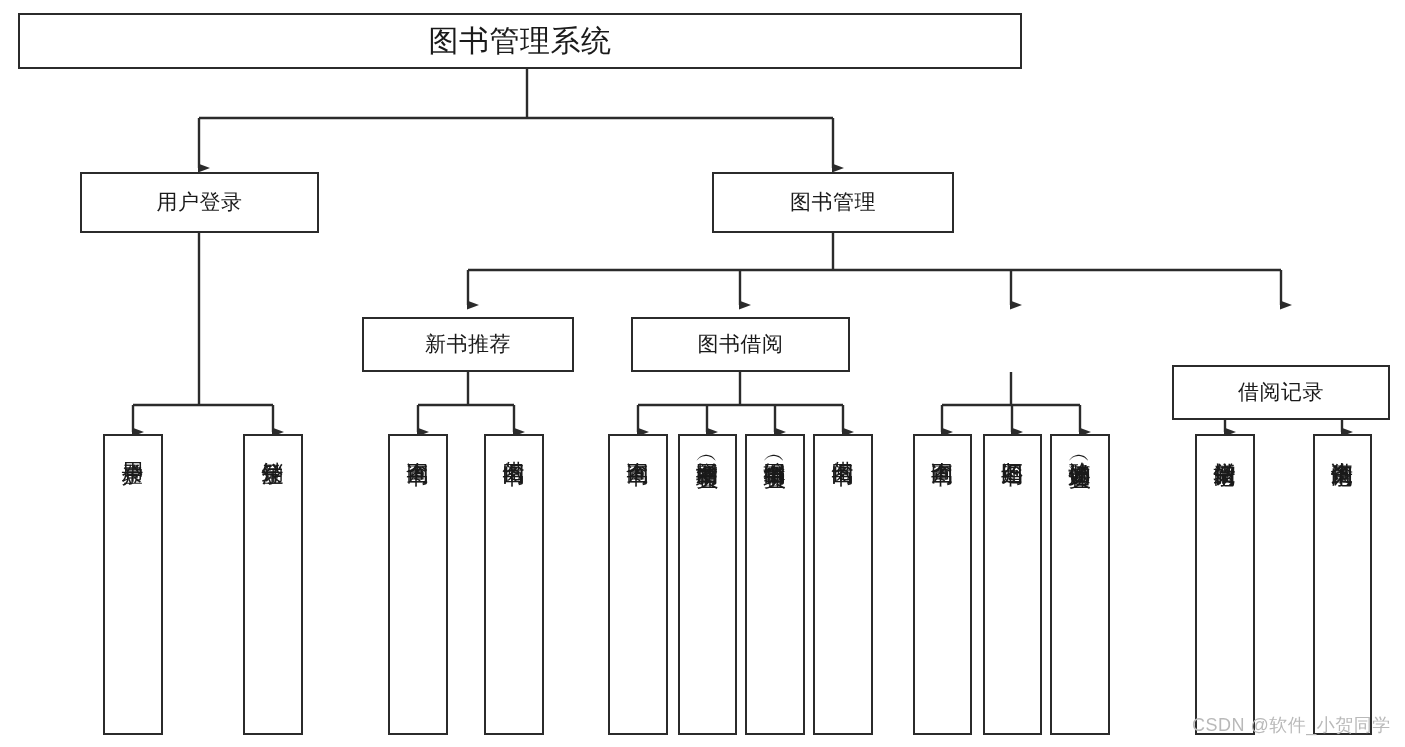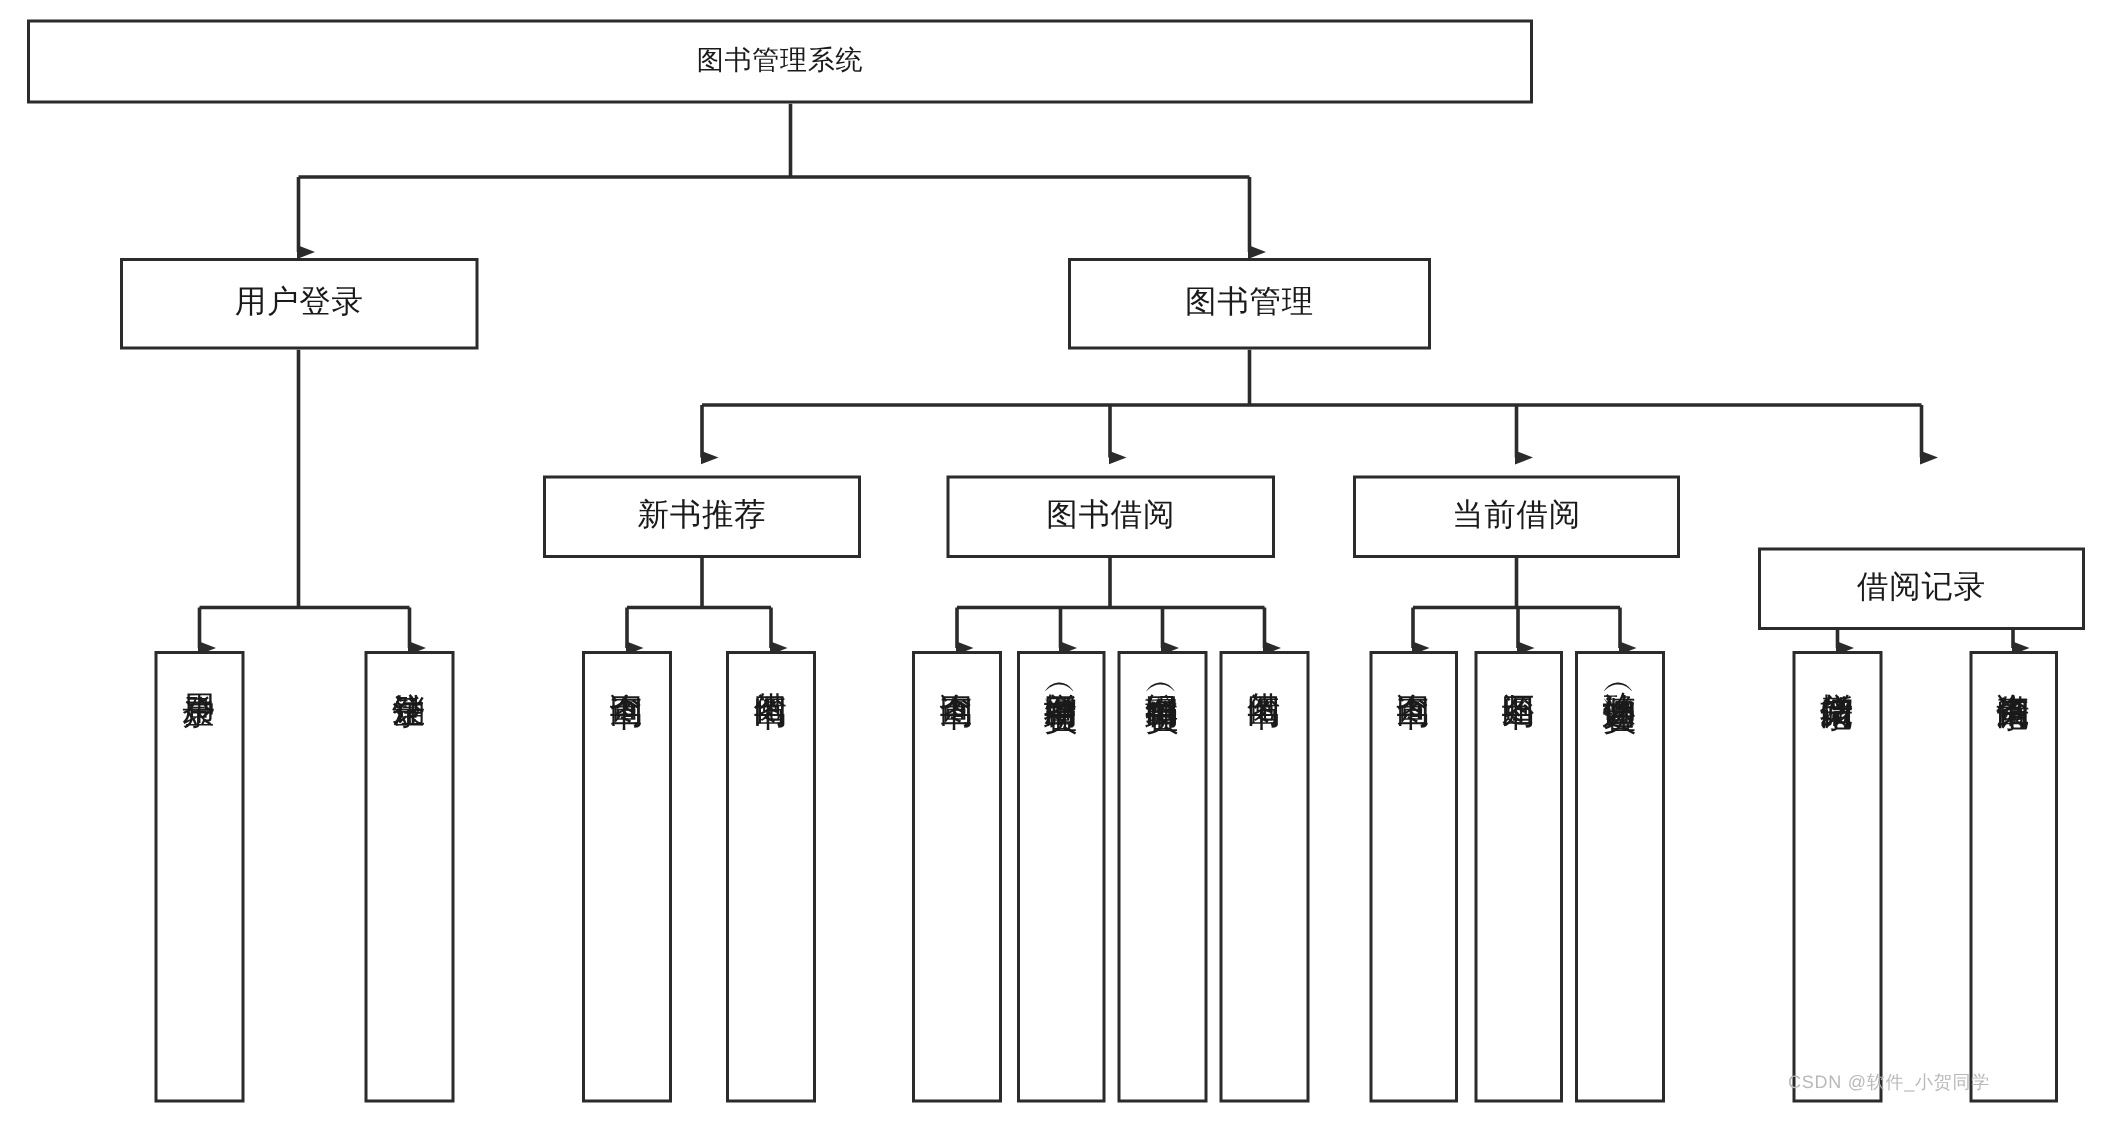--- a/index.html
+++ b/index.html
@@ -42,40 +42,40 @@
     text-align: center;
     line-height: 1.18;
     letter-spacing: 0.5px;
   }
   
   .node.horiz .node-label {
     writing-mode: horizontal-tb;
     font-size: 21px;
   }
   .node.root .node-label {
-    font-size: 18px;
+    font-size: 30px;
   }
   
   .node.vert {
     align-items: flex-start;
     padding-top: 8px;
   }
   .node.vert .node-label {
     writing-mode: vertical-rl;
     text-orientation: upright;
     font-size: 22px;
     line-height: 1.05;
     letter-spacing: 1px;
     max-height: 284px;
   }
   .watermark {
     position: absolute;
     left: 1192px;
     top: 713px;
-    font-size: 12px;
+    font-size: 18px;
     color: #b9b9b9;
     white-space: nowrap;
     z-index: 3;
     letter-spacing: 0.5px;
   }
 </style>
 </head>
 <body>
 
 <div id="canvas">
@@ -143,23 +143,20 @@
   <div class="node horiz" style="left:712px; top:172px; width:242px; height:61px;">
     <span class="node-label">图书管理</span>
   </div>
 
   <div class="node horiz" style="left:631px; top:317px; width:219px; height:55px;">
     <span class="node-label">图书借阅</span>
   </div>
   <div class="node horiz" style="left:362px; top:317px; width:212px; height:55px;">
     <span class="node-label">新书推荐</span>
   </div>
-  <div class="node horiz" style="left:902px; top:317px; width:218px; height:55px;">
-    <span class="node-label">当前借阅</span>
-  </div>
   <div class="node horiz" style="left:1172px; top:317px; width:218px; height:55px;margin-top:48px;">
     <span class="node-label">借阅记录</span>
   </div>
 
   <div class="node vert" style="left:103px; top:434px; width:60px; height:301px;">
     <span class="node-label">用户登录</span>
   </div>
   <div class="node vert" style="left:243px; top:434px; width:60px; height:301px;">
     <span class="node-label">注销登录</span>
   </div>

